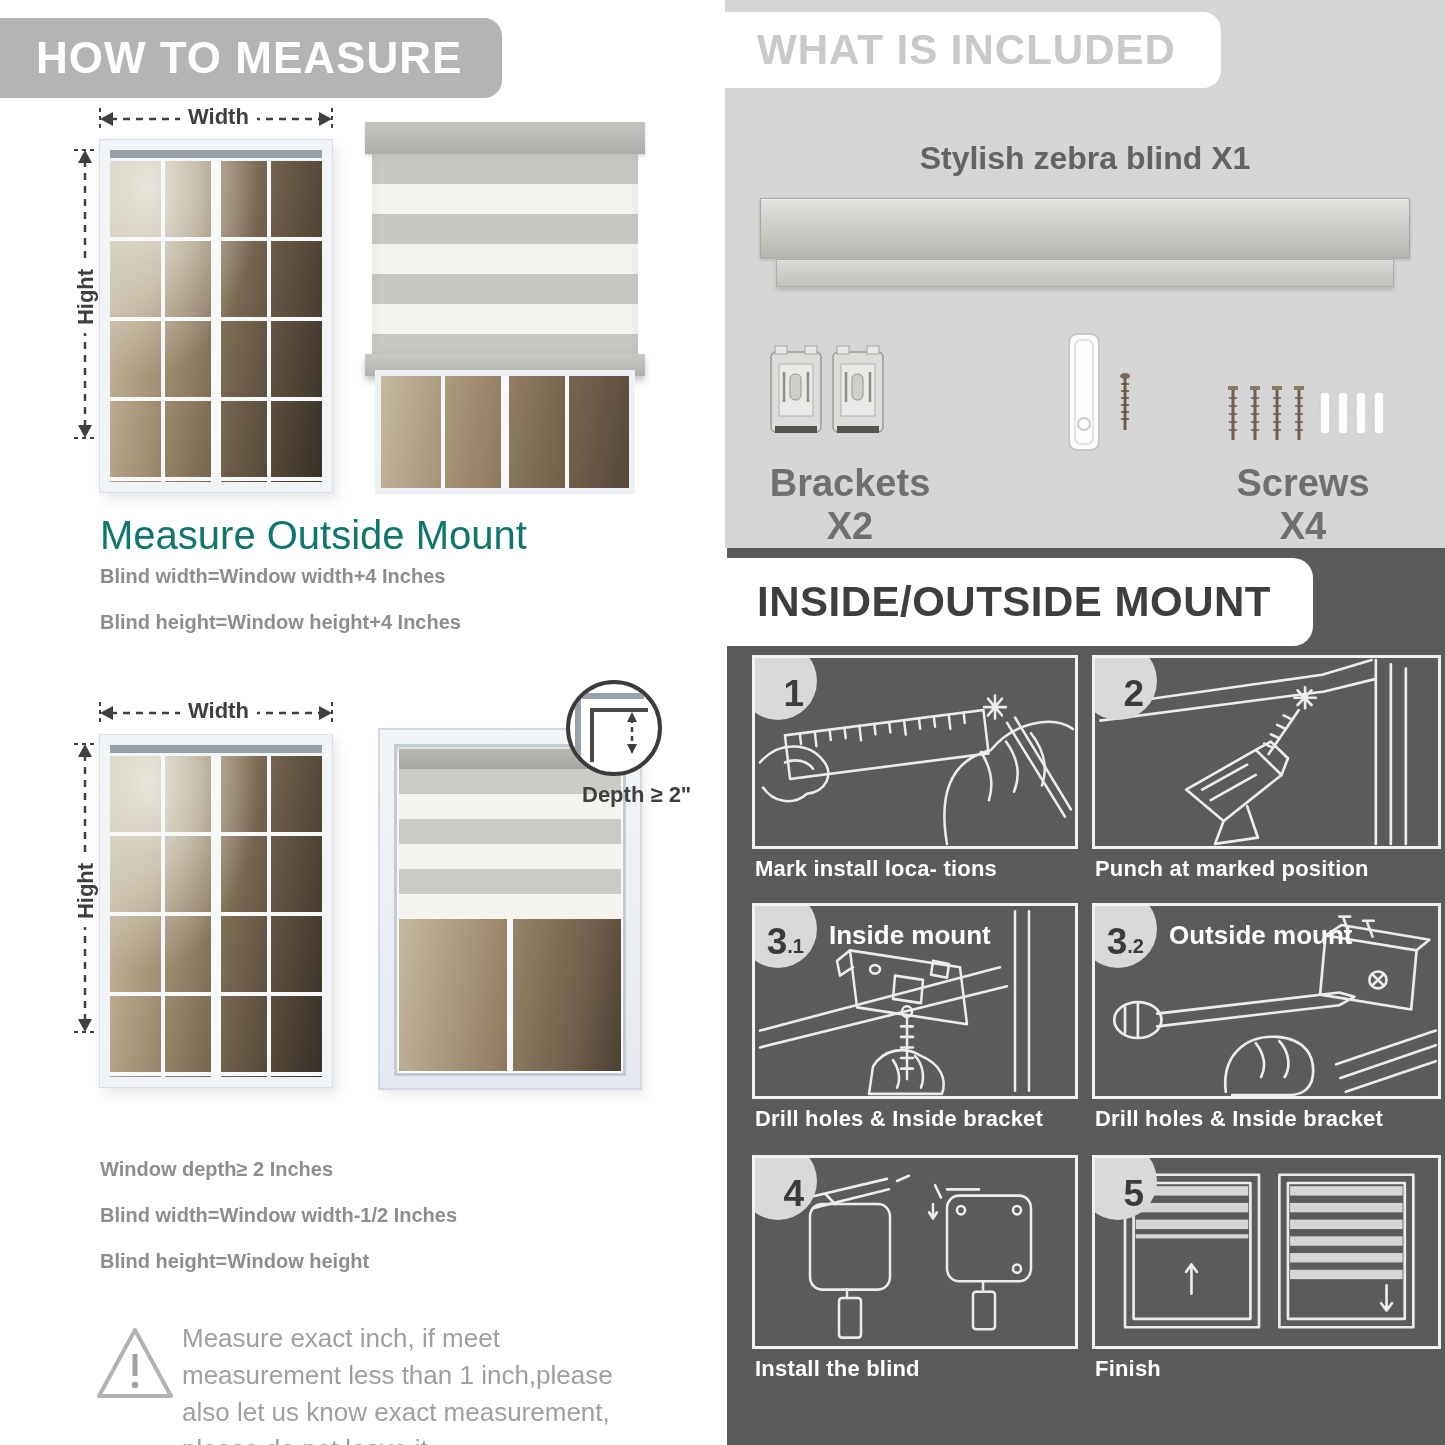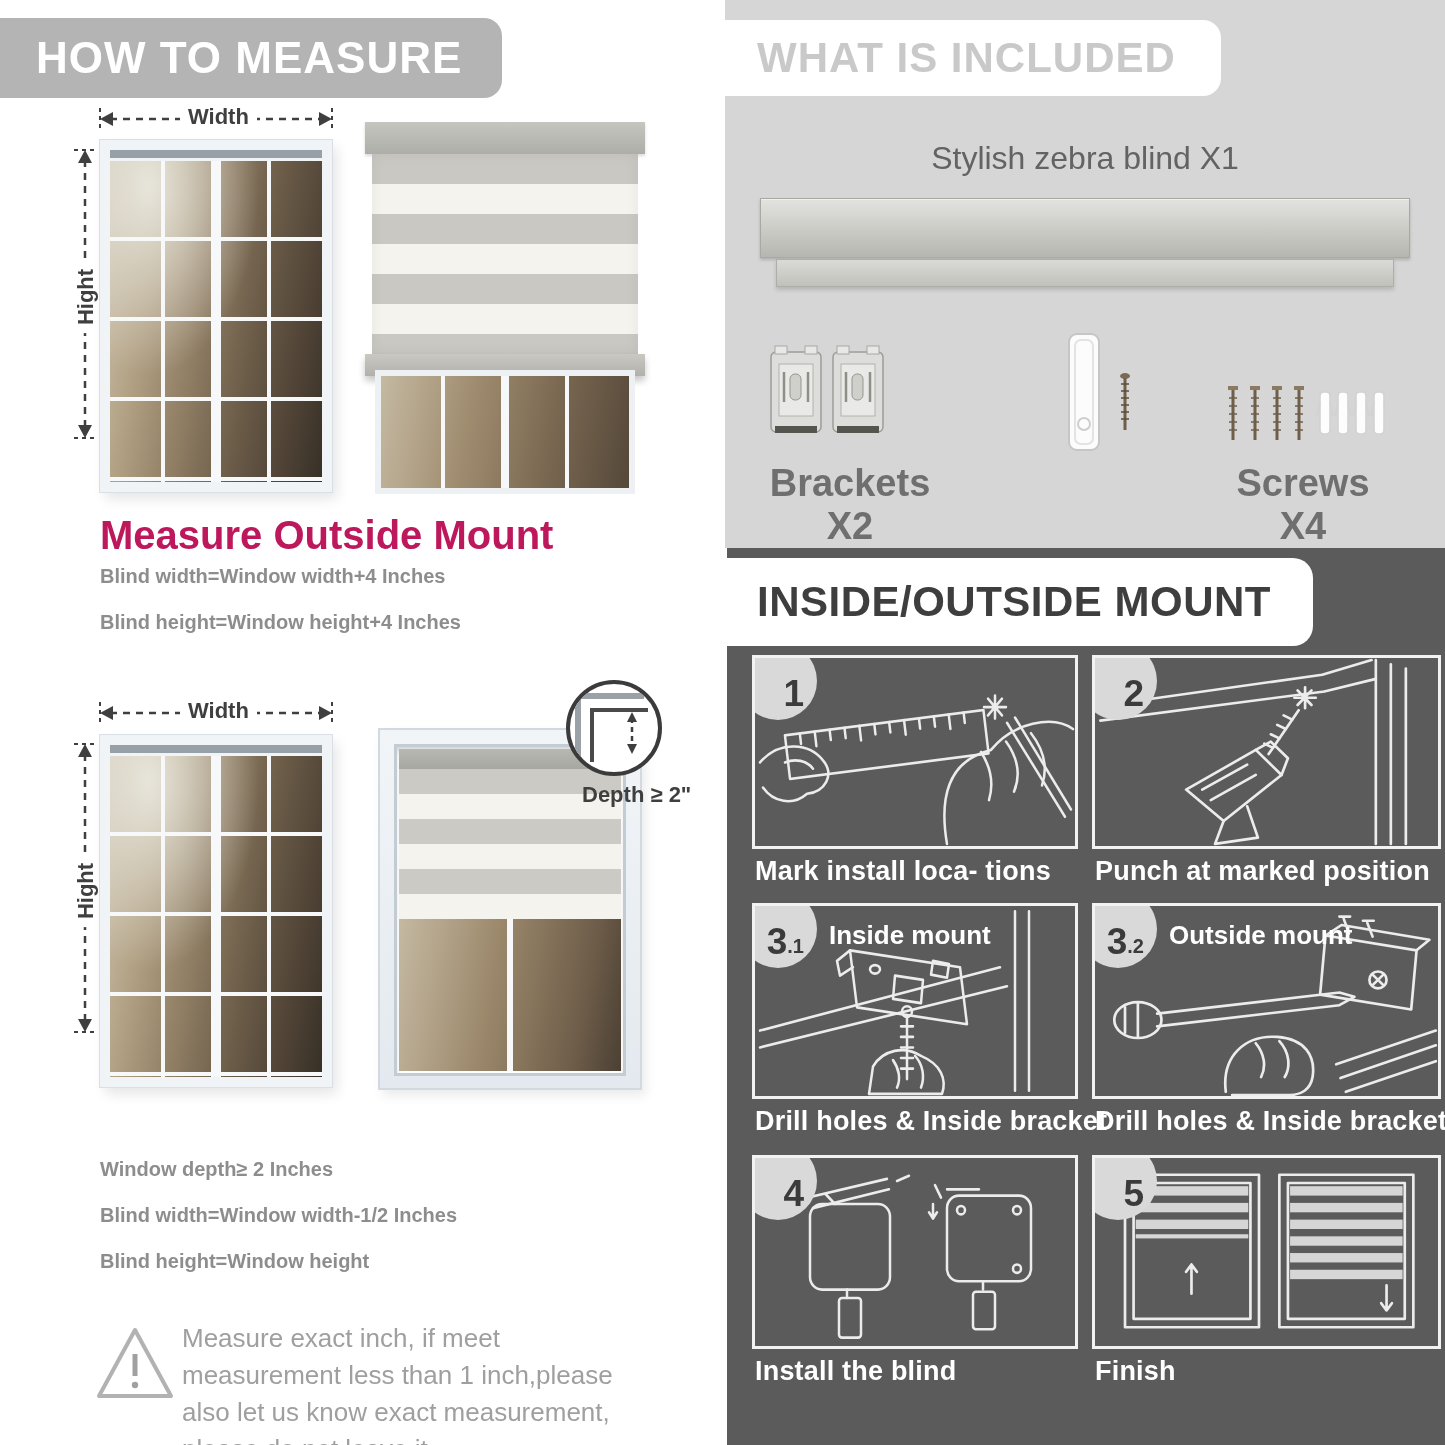--- a/index.html
+++ b/index.html
@@ -20,21 +20,21 @@
       linear-gradient(90deg, rgba(0,0,0,0) 0, rgba(0,0,0,0) calc(50% - 5px), #f6f8f9 calc(50% - 5px), #f6f8f9 calc(50% + 5px), rgba(0,0,0,0) calc(50% + 5px)),
       linear-gradient(90deg, rgba(0,0,0,0) 0, rgba(0,0,0,0) calc(25% - 2px), #f6f8f9 calc(25% - 2px), #f6f8f9 calc(25% + 2px), rgba(0,0,0,0) calc(25% + 2px)),
       linear-gradient(90deg, rgba(0,0,0,0) 0, rgba(0,0,0,0) calc(75% - 2px), #f6f8f9 calc(75% - 2px), #f6f8f9 calc(75% + 2px), rgba(0,0,0,0) calc(75% + 2px)),
       repeating-linear-gradient(180deg, rgba(0,0,0,0) 0 76px, #f6f8f9 76px 80px),
       radial-gradient(ellipse at 18% 8%, #e7e5db 0%, rgba(231,229,219,0) 45%),
       linear-gradient(100deg,#cfc6b2 0%,#b2a184 22%,#8d7b62 45%,#6b5c48 65%,#4e4235 85%,#373026 100%);}
 
   .measure-label{position:absolute;font-size:22px;font-weight:700;color:#3f3f3f;background:#ffffff;padding:0 8px;}
   .vlabel{transform:rotate(-90deg);transform-origin:center;}
 
-  .section-heading{font-size:40px;font-weight:700;color:#be185d;}
+  .section-heading{font-size:40px;font-weight:400;color:#0f766e;}
   .body-line{font-size:20px;font-weight:700;color:#8d8d8d;}
 
   
   .blind1{left:365px;top:122px;width:280px;}
   .blind-head{height:32px;background:linear-gradient(180deg,#c6c6c1 0%,#aeaea9 100%);box-shadow:0 2px 3px rgba(0,0,0,.15);}
   .blind-body{margin:0 7px;height:200px;background:repeating-linear-gradient(180deg,#c9c8c2 0 30px,#f5f3ee 30px 60px);box-shadow:inset 0 0 14px rgba(0,0,0,.06);}
   .blind-rail{height:22px;background:linear-gradient(180deg,#c9c8c3 0%,#b1b0ab 100%);box-shadow:0 5px 7px rgba(0,0,0,.22);}
   .blind-window{margin:0 16px;height:112px;
     background:
       linear-gradient(90deg, rgba(0,0,0,0) 0, rgba(0,0,0,0) calc(50% - 4px), #f6f8f9 calc(50% - 4px), #f6f8f9 calc(50% + 4px), rgba(0,0,0,0) calc(50% + 4px)),
@@ -57,25 +57,25 @@
       linear-gradient(90deg, rgba(0,0,0,0) 0, rgba(0,0,0,0) calc(50% - 3px), #f6f8f9 calc(50% - 3px), #f6f8f9 calc(50% + 3px), rgba(0,0,0,0) calc(50% + 3px)),
       linear-gradient(100deg,#c5b9a2 0%,#9d8a6d 40%,#6e5d49 80%,#4b4034 100%);}
 
   .magnifier{left:566px;top:680px;width:88px;height:88px;border-radius:50%;
     border:4px solid #3b3b3b;background:#ffffff;overflow:hidden;z-index:5;}
 
   .warn-text{font-size:26px;line-height:37px;color:#9f9f9f;font-weight:400;}
 
   
   .included-panel{left:725px;top:0;width:720px;height:548px;background:#d6d6d6;}
-  .included-header{left:0;top:20px;width:496px;height:76px;background:#ffffff;
+  .included-header{left:0;top:12px;width:496px;height:76px;background:#ffffff;
     border-radius:0 18px 18px 0;color:#c9c9c9;font-size:42px;font-weight:700;
     line-height:76px;padding-left:32px;letter-spacing:1px;box-sizing:border-box;}
   .product-label{left:0;top:140px;width:720px;text-align:center;
-    font-size:32px;font-weight:400;color:#636363;}
+    font-size:32px;font-weight:700;color:#636363;}
   .rail-top{left:35px;top:198px;width:650px;height:60px;
     background:linear-gradient(180deg,#e2e2df 0%,#cfcfca 45%,#b6b6b1 100%);
     box-shadow:inset 0 1px 0 #efefec, 0 2px 3px rgba(0,0,0,.18);border:1px solid #a9a9a4;box-sizing:border-box;}
   .rail-bottom{left:51px;top:259px;width:618px;height:28px;
     background:linear-gradient(180deg,#dadad6 0%,#c1c1bc 100%);
     border:1px solid #aeaea9;box-sizing:border-box;box-shadow:0 3px 4px rgba(0,0,0,.15);}
   .comp-label{top:462px;font-size:38px;font-weight:700;color:#6f6f6f;text-align:center;}
 
   
   .mount-panel{left:727px;top:548px;width:722px;height:897px;background:#5b5b5b;}
@@ -83,21 +83,21 @@
     border-radius:0 20px 20px 0;color:#3e3e3e;font-size:42px;font-weight:700;
     line-height:88px;padding-left:30px;letter-spacing:0.5px;box-sizing:border-box;}
   .step-panel{position:absolute;border:3px solid #f2f2f2;overflow:hidden;}
   .step-panel svg{position:absolute;left:0;top:0;width:100%;height:100%;}
   .badge{position:absolute;top:-16px;left:-16px;width:78px;height:78px;border-radius:50%;
     background:#d9d9d9;display:flex;align-items:flex-end;justify-content:flex-end;
     padding:0 13px 8px 0;box-sizing:border-box;}
   .badge .num{font-size:37px;font-weight:700;color:#3b3b3b;line-height:1;}
   .badge .sub{font-size:20px;font-weight:700;color:#3b3b3b;line-height:1.4;}
   .step-title{position:absolute;left:74px;top:14px;font-size:26px;font-weight:700;color:#ffffff;}
-  .step-caption{position:absolute;font-size:27px;font-weight:700;color:#ffffff;letter-spacing:0.2px;}
+  .step-caption{position:absolute;font-size:22px;font-weight:700;color:#ffffff;letter-spacing:0.2px;}
 
   .lineart{fill:none;stroke:#ececec;stroke-width:2.5;stroke-linecap:round;stroke-linejoin:round;}
 </style>
 </head>
 <body>
 
 <div id="canvas">
 
   <div class="abs howto-header">HOW TO MEASURE</div>
 

